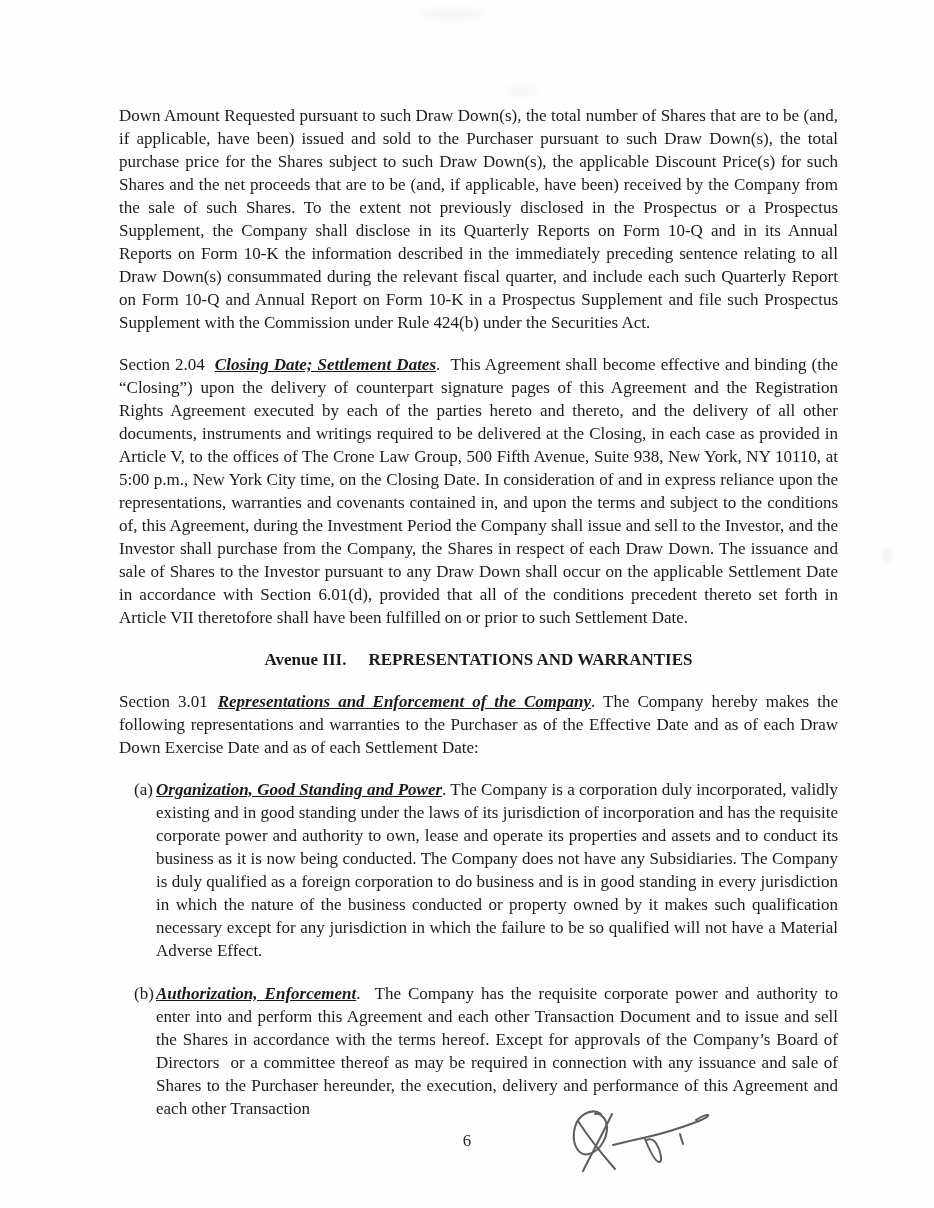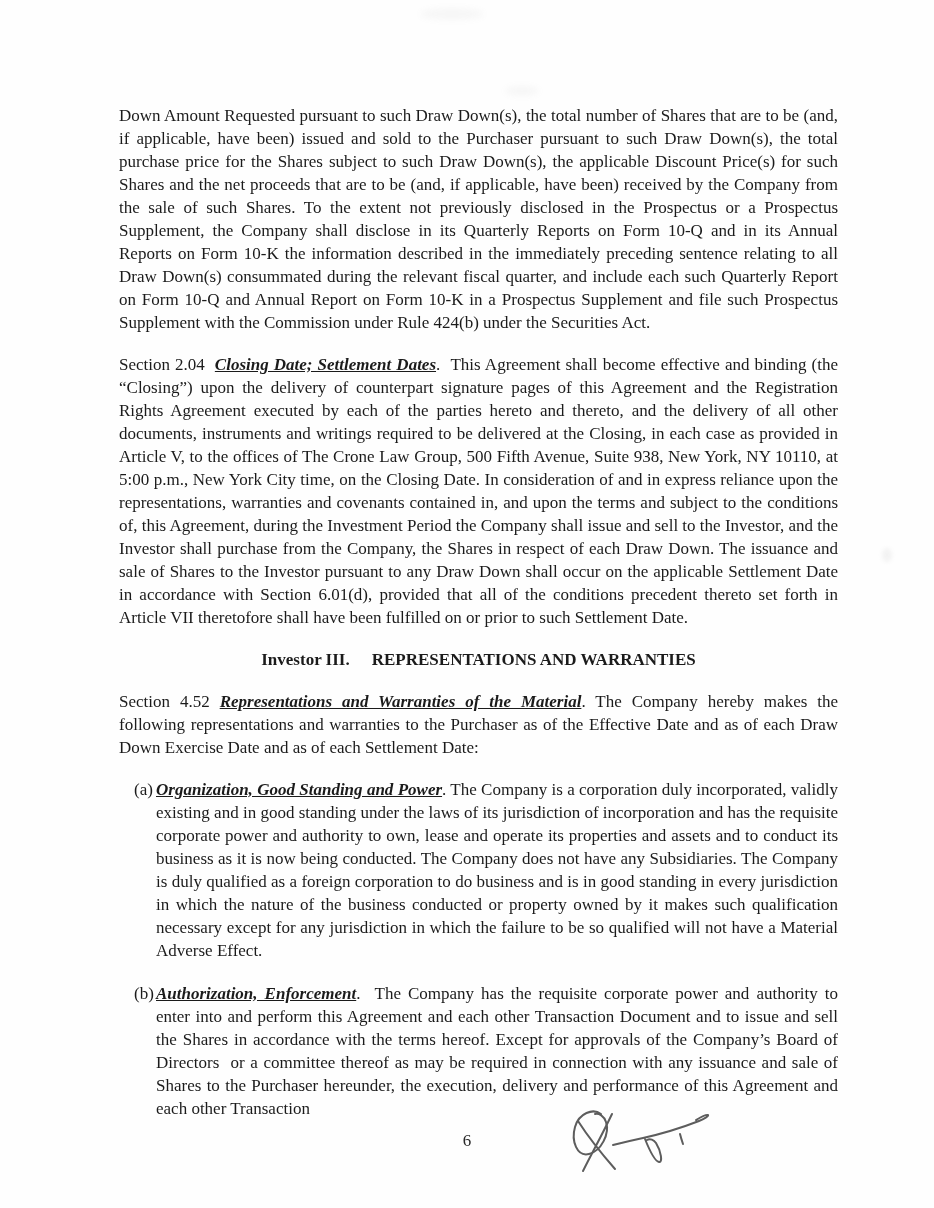--- a/index.html
+++ b/index.html
@@ -72,23 +72,23 @@
   <div class="artifact a1"></div>
   <div class="artifact a2"></div>
   <div class="artifact a3"></div>
 
   <div class="content">
 
     <p><span>Down Amount Requested pursuant to such Draw Down(s), the total number of Shares that are to be (and, if applicable, have been) issued and sold to the Purchaser pursuant to such Draw Down(s), the total purchase price for the Shares subject to such Draw Down(s), the applicable Discount Price(s) for such Shares and the net proceeds that are to be (and, if applicable, have been) received by the Company from the sale of such Shares. To the extent not previously disclosed in the Prospectus or a Prospectus Supplement, the Company shall disclose in its Quarterly Reports on Form 10-Q and in its Annual Reports on Form 10-K the information described in the immediately preceding sentence relating to all Draw Down(s) consummated during the relevant fiscal quarter, and include each such Quarterly Report on Form 10-Q and Annual Report on Form 10-K in a Prospectus Supplement and file such Prospectus Supplement with the Commission under Rule 424(b) under the Securities Act.</span></p>
 
     <p><span>Section 2.04</span><span class="gap-sm"></span><span class="hd">Closing Date; Settlement Dates</span><span>. &nbsp;This Agreement shall become effective and binding (the “</span><span class="u">Closing</span><span>”) upon the delivery of counterpart signature pages of this Agreement and the Registration Rights Agreement executed by each of the parties hereto and thereto, and the delivery of all other documents, instruments and writings required to be delivered at the Closing, in each case as provided in Article V, to the offices of The Crone Law Group, 500 Fifth Avenue, Suite 938, New York, NY 10110, at 5:00 p.m., New York City time, on the Closing Date. In consideration of and in express reliance upon the representations, warranties and covenants contained in, and upon the terms and subject to the conditions of, this Agreement, during the Investment Period the Company shall issue and sell to the Investor, and the Investor shall purchase from the Company, the Shares in respect of each Draw Down. The issuance and sale of Shares to the Investor pursuant to any Draw Down shall occur on the applicable Settlement Date in accordance with Section 6.01(d), </span><span class="u">provided </span><span>that all of the conditions precedent thereto set forth in Article VII theretofore shall have been fulfilled on or prior to such Settlement Date.</span></p>
 
-    <p class="article-heading"><span>Investor III.</span><span class="gap-md"></span><span>REPRESENTATIONS AND WARRANTIES</span></p>
+    <p class="article-heading"><span>Avenue III.</span><span class="gap-md"></span><span>REPRESENTATIONS AND WARRANTIES</span></p>
 
-    <p><span>Section 4.52</span><span class="gap-sm"></span><span class="hd">Representations and Warranties of the Material</span><span>. The Company hereby makes the following representations and warranties to the Purchaser as of the Effective Date and as of each Draw Down Exercise Date and as of each Settlement Date:</span></p>
+    <p><span>Section 3.01</span><span class="gap-sm"></span><span class="hd">Representations and Enforcement of the Company</span><span>. The Company hereby makes the following representations and warranties to the Purchaser as of the Effective Date and as of each Draw Down Exercise Date and as of each Settlement Date:</span></p>
 
     <ul class="rep-list">
       <li><span class="item-label">(a)</span><span class="hd">Organization, Good Standing and Power</span><span>. The Company is a corporation duly incorporated, validly existing and in good standing under the laws of its jurisdiction of incorporation and has the requisite corporate power and authority to own, lease and operate its properties and assets and to conduct its business as it is now being conducted. The Company does not have any Subsidiaries. The Company is duly qualified as a foreign corporation to do business and is in good standing in every jurisdiction in which the nature of the business conducted or property owned by it makes such qualification necessary except for any jurisdiction in which the failure to be so qualified will not have a Material Adverse Effect.</span></li>
       <li><span class="item-label">(b)</span><span class="hd">Authorization, Enforcement</span><span>. &nbsp;The Company has the requisite corporate power and authority to enter into and perform this Agreement and each other Transaction Document and to issue and sell the Shares in accordance with the terms hereof. Except for approvals of the Company’s Board of Directors &nbsp;or a committee thereof as may be required in connection with any issuance and sale of Shares to the Purchaser hereunder, the execution, delivery and performance of this Agreement and each other Transaction</span></li>
     </ul>
 
   </div>
 
   <div class="page-number">6</div>
 

